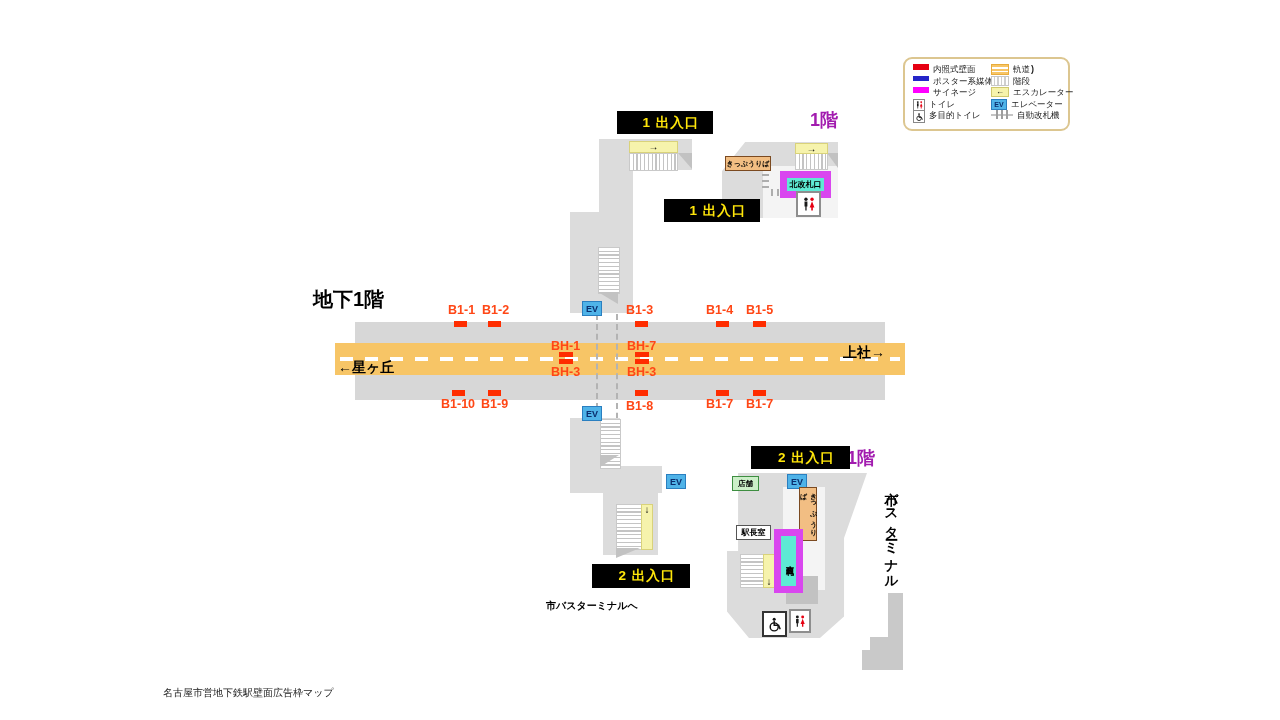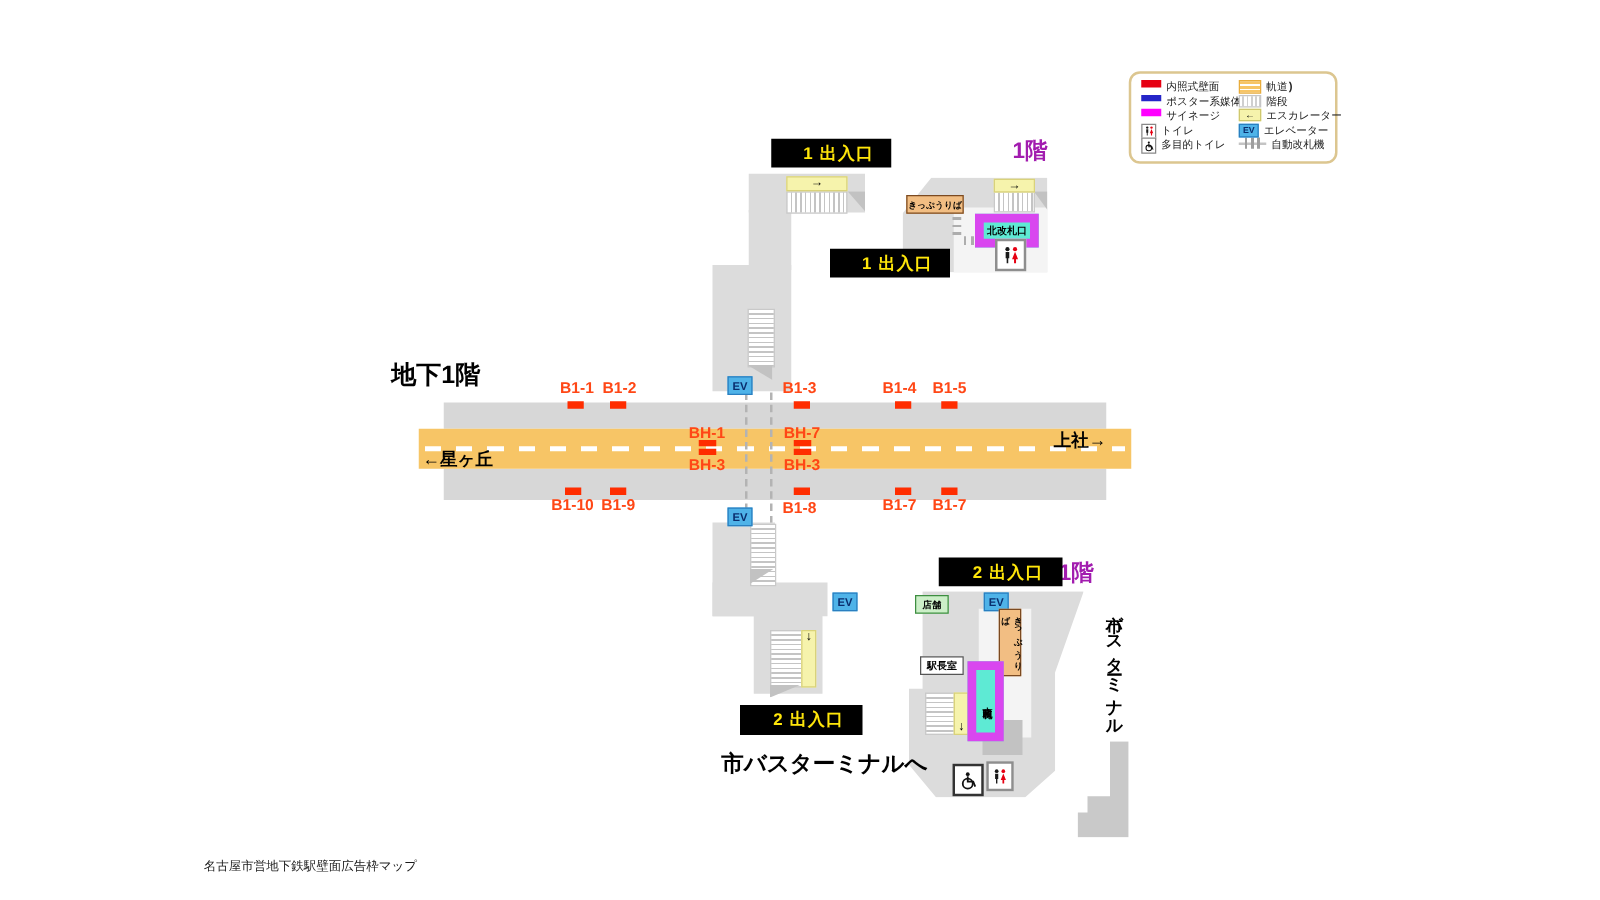--- a/index.html
+++ b/index.html
@@ -213,21 +213,21 @@
   <div class="ev abs" style="left:582px;top:406px;width:18px;height:13px">EV</div>
   <div class="corridor abs" style="left:570px;top:418px;width:50px;height:75px"></div>
   <div class="stairs-v abs" style="left:600px;top:419px;width:19px;height:48px"></div>
   <div class="wedge abs" style="left:600px;top:455px;width:19px;height:12px;clip-path:polygon(0 0,100% 0,0 100%)"></div>
   <div class="corridor abs" style="left:570px;top:466px;width:92px;height:27px"></div>
   <div class="ev abs" style="left:666px;top:474px;width:18px;height:13px">EV</div>
   <div class="corridor abs" style="left:603px;top:491px;width:55px;height:64px"></div>
   <div class="stairs-v abs" style="left:616px;top:504px;width:24px;height:44px"></div>
   <div class="esc ar-d abs" style="left:641px;top:504px;width:10px;height:44px;align-items:flex-start"></div>
   <div class="wedge abs" style="left:616px;top:548px;width:24px;height:10px;clip-path:polygon(0 0,100% 0,0 100%)"></div>
-  <div class="bus-label abs" style="left:577px;top:599px;font-size:18px">市バスターミナルへ</div>
+  <div class="bus-label abs" style="left:546px;top:599px;font-size:10px">市バスターミナルへ</div>
 
   <div class="corridor abs" style="left:727px;top:473px;width:140px;height:165px;clip-path:polygon(7.9% 0,100% 0,83.6% 39.4%,83.6% 87%,66.4% 100%,15.7% 100%,0 84%,0 47.3%,7.9% 47.3%)"></div>
   <div class="inner-white abs" style="left:783px;top:487px;width:42px;height:103px"></div>
   <div class="wedge abs" style="left:786px;top:576px;width:32px;height:28px"></div>
   <div class="fac fac-shop abs" style="left:732px;top:476px;width:25px;height:13px">店舗</div>
   <div class="ev abs" style="left:787px;top:474px;width:18px;height:13px">EV</div>
   <div class="fac fac-ticket vtext abs" style="left:799px;top:487px;width:16px;height:52px">きっぷうりば</div>
   <div class="fac fac-office abs" style="left:736px;top:525px;width:33px;height:13px">駅長室</div>
   <div class="fac fac-gate-n vtext abs" style="left:774px;top:529px;width:15px;height:50px;font-size:8px">南改札口</div>
   <div class="comb-v abs" style="left:790px;top:534px;width:7px;height:16px"></div>

